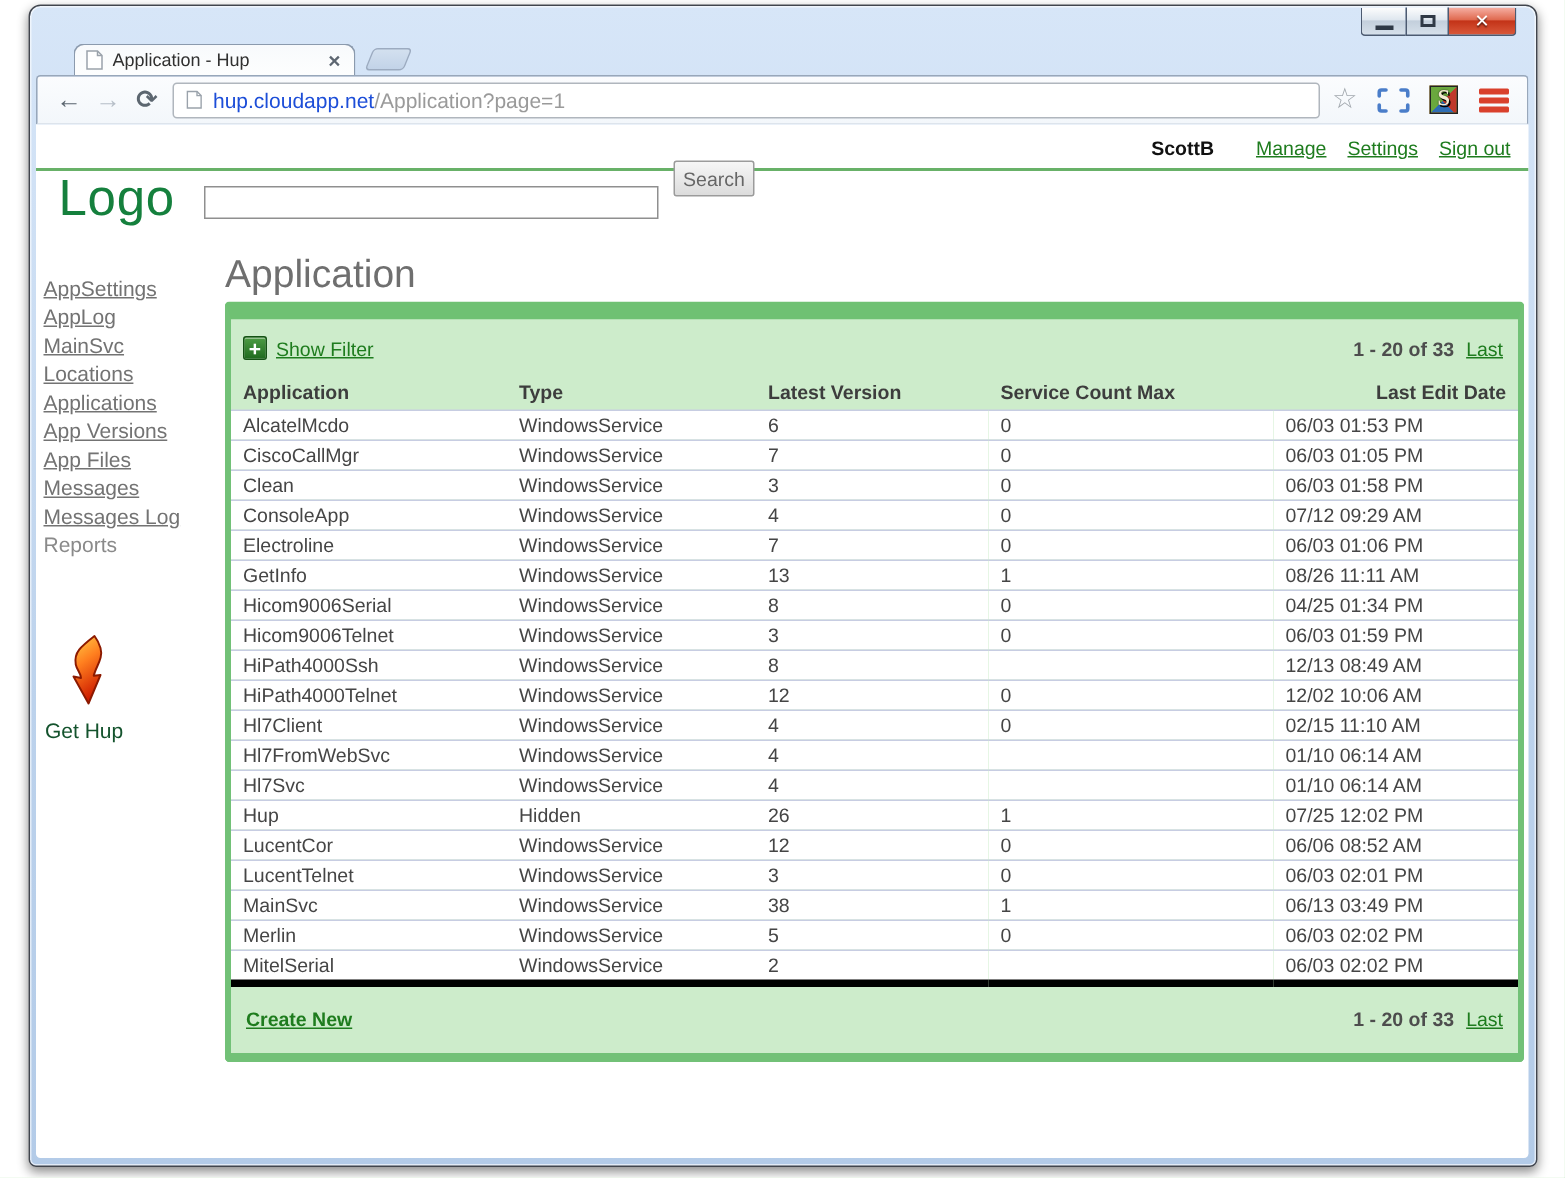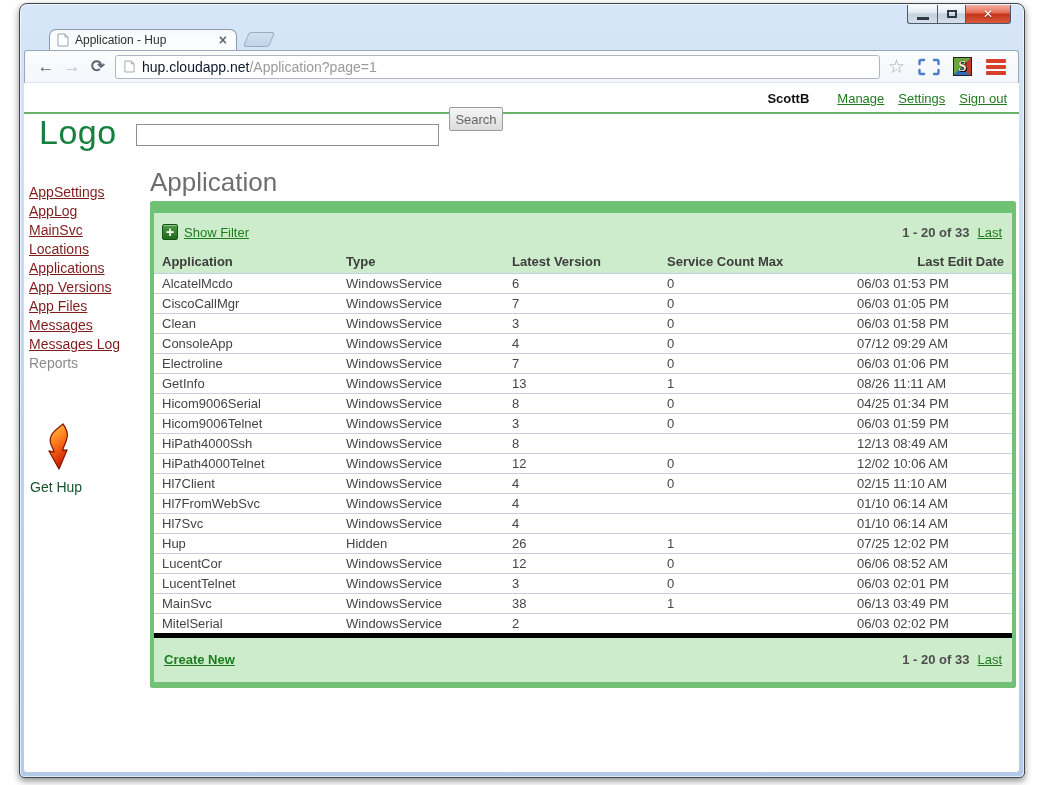--- a/index.html
+++ b/index.html
@@ -36,21 +36,21 @@
 
   
   .toolbar { position:absolute; left:4px; right:5px; top:46px; height:33px;
     background:linear-gradient(#fbfcfe,#f3f7fb); border:1px solid #98a7ba; border-bottom:1px solid #dde4ec;
     border-radius:3px 3px 0 0; display:flex; align-items:center; padding:0 8px; }
   .nav-ico { font-size:17px; font-weight:bold; color:#5c6670; width:26px; text-align:center; cursor:default; }
   .nav-ico.disabled { color:#b7bfc8; }
   .omnibox { flex:1 1 auto; height:24px; background:#fff; border:1px solid #b0b6bd; border-radius:3px;
     display:flex; align-items:center; padding:0 8px; margin:0 8px 0 4px; }
   .omni-doc { width:11px; height:13px; margin-right:7px; }
-  .url-host { font-size:14px; color:#0f172a;text-align:right; }
+  .url-host { font-size:14px; color:#1d4ed8;text-align:right; }
   .url-path { font-size:14px; color:#9a9a9a; }
   .star-ico { font-size:19px; color:#a2a8ae; margin:0 6px 0 0; cursor:default; }
   .ext-bracket { width:22px; height:18px; margin:0 7px; }
   .ext-s { width:19px; height:19px; border:1px solid #222; margin:0 6px; position:relative;
     background:
       linear-gradient(135deg,#6aa83e 0 50%, transparent 50%),
       linear-gradient(225deg,#c0392b 0 55%, transparent 55%),
       linear-gradient(45deg,#2e6db4 0 45%, transparent 45%),
       #e8b23a;
     display:flex; align-items:center; justify-content:center; }
@@ -67,21 +67,21 @@
   .userbar a { color:#1e7c1e; text-decoration:underline; margin-left:14px; cursor:pointer; }
 
   .green-rule { position:absolute; left:0; right:0; top:29px; height:2px; background:#68b168; }
 
   .logo { position:absolute; left:15px; top:30px; font-size:34px; color:#15803d; letter-spacing:.5px; }
   .search-input { position:absolute; left:112px; top:41px; width:303px; height:22px; border:1px solid #8f8f8f; font-size:13px; padding:0 5px; outline:none; }
   .search-btn { position:absolute; left:425px; top:24px; height:24px; width:54px; font-size:13px; color:#666;
     background:linear-gradient(#f6f6f6,#dcdcdc); border:1px solid #9b9b9b; border-radius:2px; cursor:pointer; }
 
   .sidebar { position:absolute; left:5px; top:100px; width:118px; font-size:14px; line-height:19px; }
-  .sidebar a { display:block; color:#7f1d1d; text-decoration:underline; cursor:pointer; }
+  .sidebar a { display:block; color:#737373; text-decoration:underline; cursor:pointer; }
   .sidebar .disabled { color:#8a8a8a; }
 
   .gethup { position:absolute; left:6px; top:340px; width:90px; text-align:left; }
   .gethup svg { display:block; margin-left:10px; cursor:pointer; }
   .gethup .gethup-label { color:#14532d; font-size:14px; margin-top:8px; cursor:pointer; display:inline-block; }
 
   .main-title { position:absolute; left:126px; top:84px; font-size:26px; color:#6f6f6f; }
 
   .panel { position:absolute; left:126px; top:118px; width:866px;
     background:#cdeccb; border:4px solid #72c177; border-top:12px solid #6fc173; border-bottom:6px solid #72c177; border-radius:3px; }
@@ -340,20 +340,27 @@
                 <td>06/03 02:01 PM</td>
               </tr>
               <tr>
                 <td>MainSvc</td>
                 <td>WindowsService</td>
                 <td>38</td>
                 <td>1</td>
                 <td>06/13 03:49 PM</td>
               </tr>
               <tr>
+                <td>Merlin</td>
+                <td>WindowsService</td>
+                <td>5</td>
+                <td>0</td>
+                <td>06/03 02:02 PM</td>
+              </tr>
+              <tr>
                 <td>MitelSerial</td>
                 <td>WindowsService</td>
                 <td>2</td>
                 <td></td>
                 <td>06/03 02:02 PM</td>
               </tr>
             </tbody>
         </table>
 
         <div class="panel-footer">

